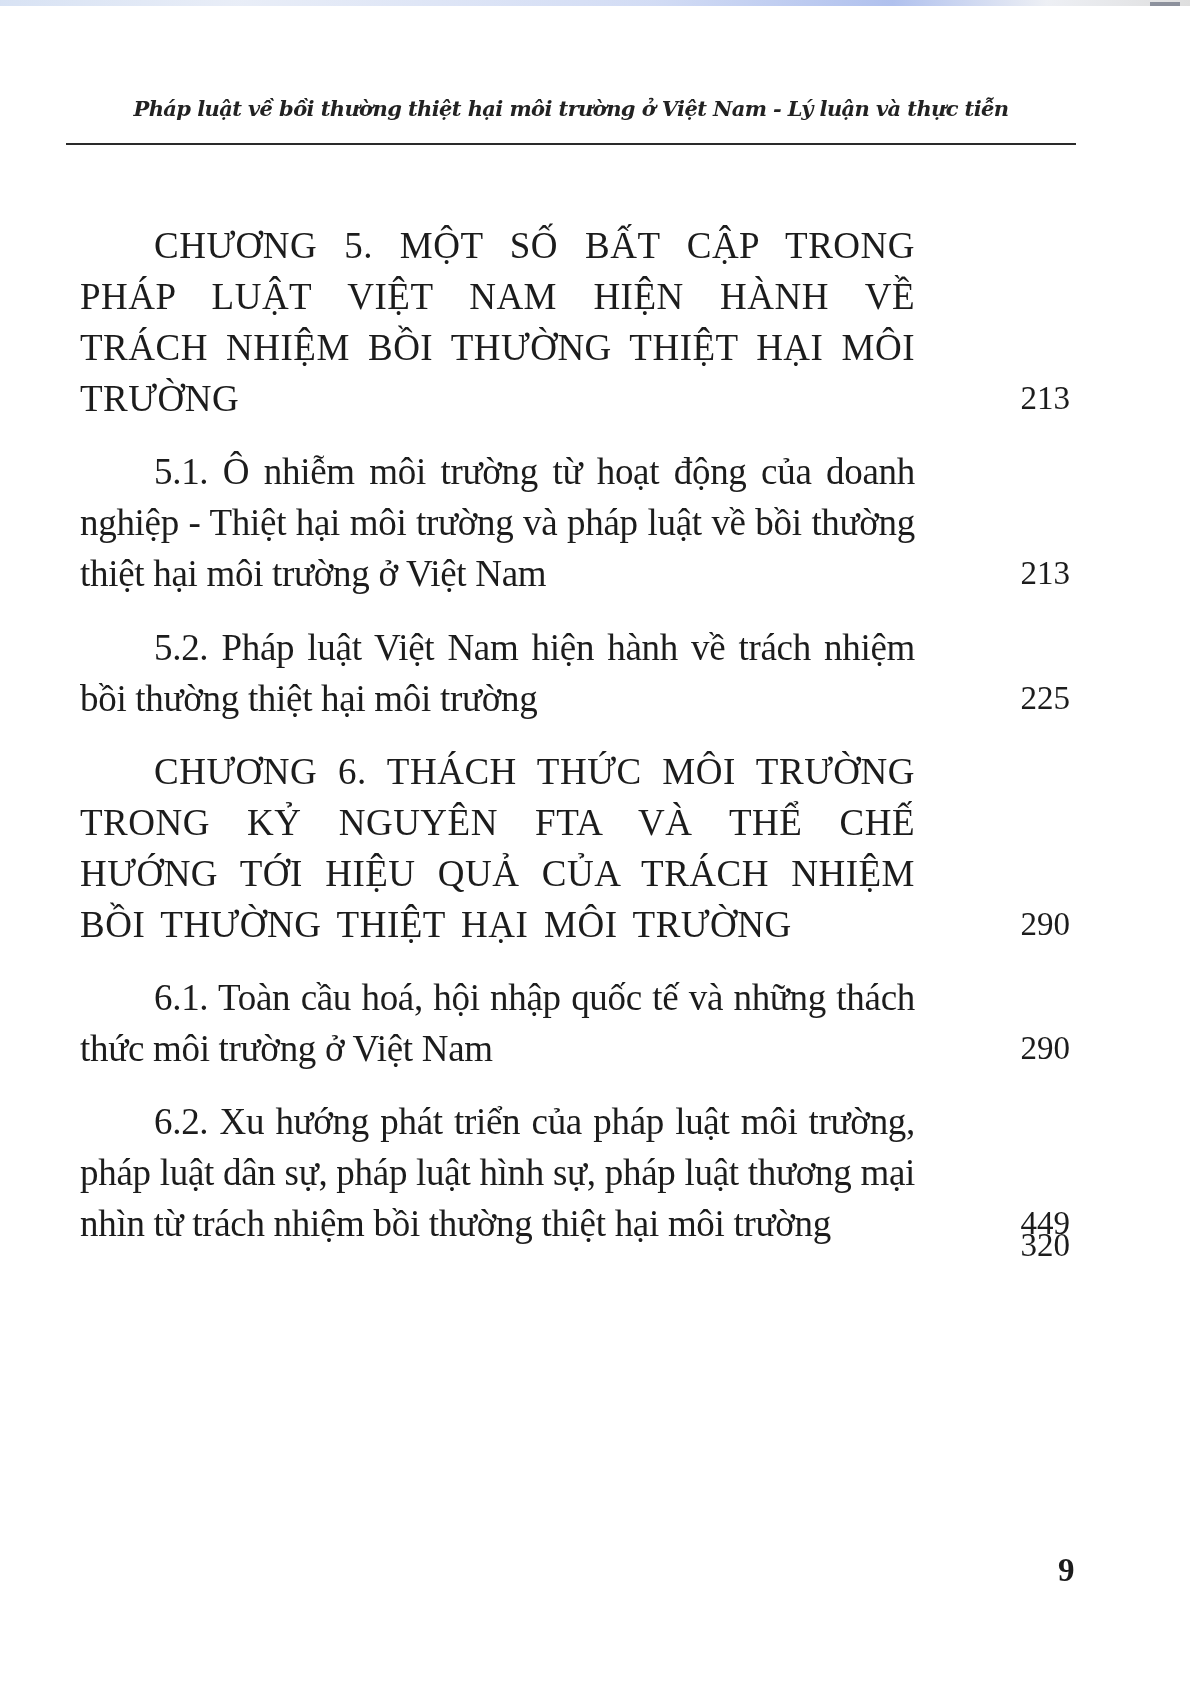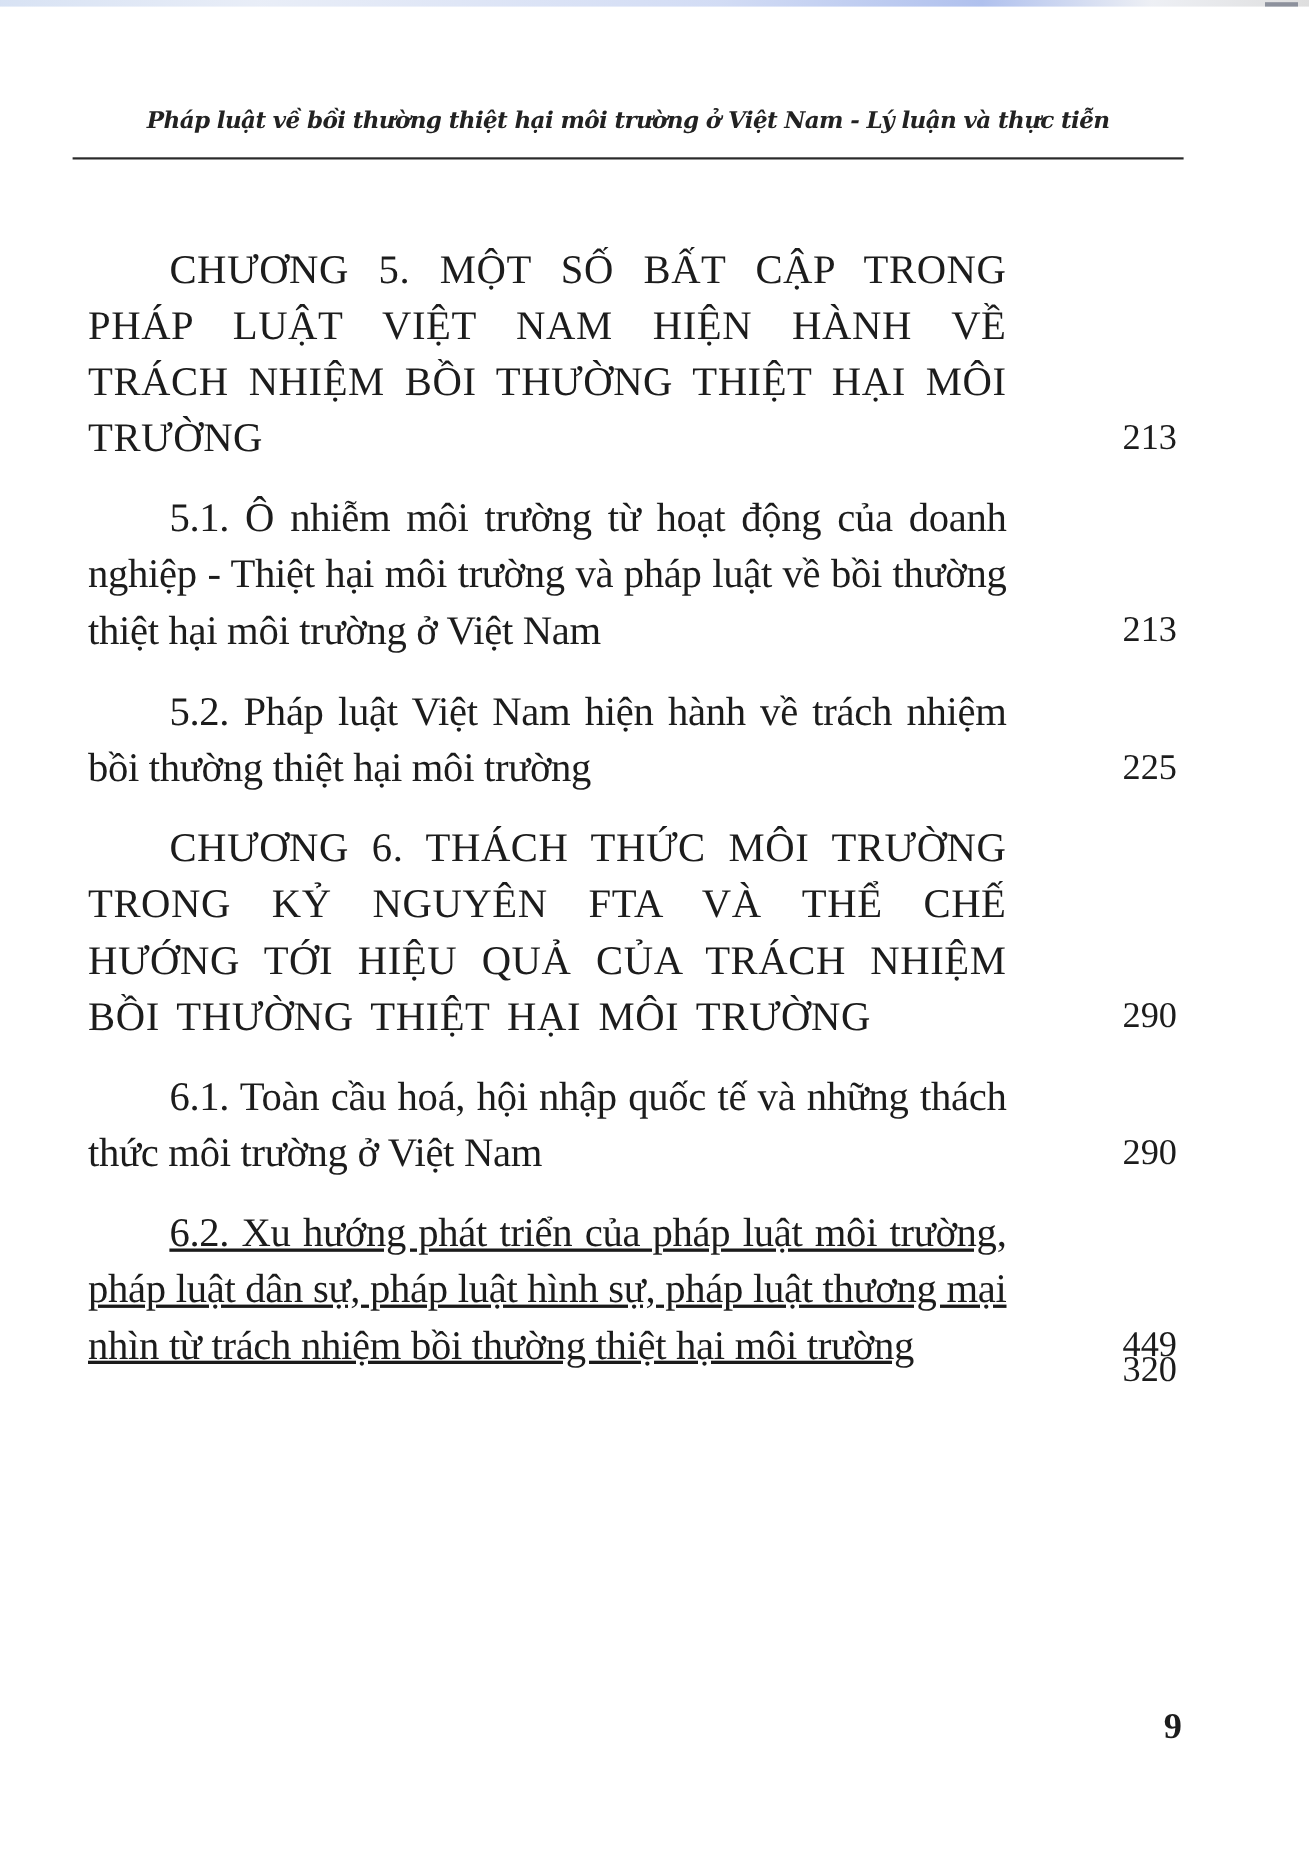--- a/index.html
+++ b/index.html
@@ -121,21 +121,21 @@
     <div class="toc-page">225</div>
   </div>
   <div class="toc-entry chapter" style="margin-bottom:22px;">
     <div class="toc-text">CHƯƠNG 6. THÁCH THỨC MÔI TRƯỜNG TRONG KỶ NGUYÊN FTA VÀ THỂ CHẾ HƯỚNG TỚI HIỆU QUẢ CỦA TRÁCH NHIỆM BỒI THƯỜNG THIỆT HẠI MÔI TRƯỜNG</div>
     <div class="toc-page">290</div>
   </div>
   <div class="toc-entry section" style="margin-bottom:22px;">
     <div class="toc-text">6.1. Toàn cầu hoá, hội nhập quốc tế và những thách thức môi trường ở Việt Nam</div>
     <div class="toc-page">290</div>
   </div>
-  <div class="toc-entry section" style="margin-bottom:22px;text-decoration:underline;">
+  <div class="toc-entry section" style="margin-bottom:22px;">
     <div class="toc-text">6.2. Xu hướng phát triển của pháp luật môi trường, pháp luật dân sự, pháp luật hình sự, pháp luật thương mại nhìn từ trách nhiệm bồi thường thiệt hại môi trường</div>
     <div class="toc-page">449</div>
   </div>
   <div class="toc-entry section">
     <div class="toc-page">320</div>
   </div>
 </div>
 
 <div class="folio">9</div>
 

